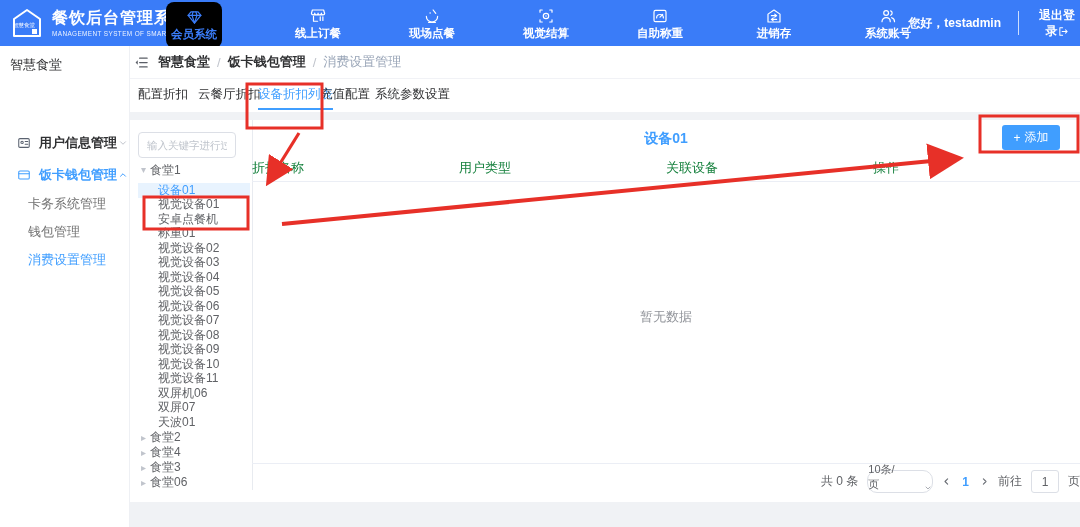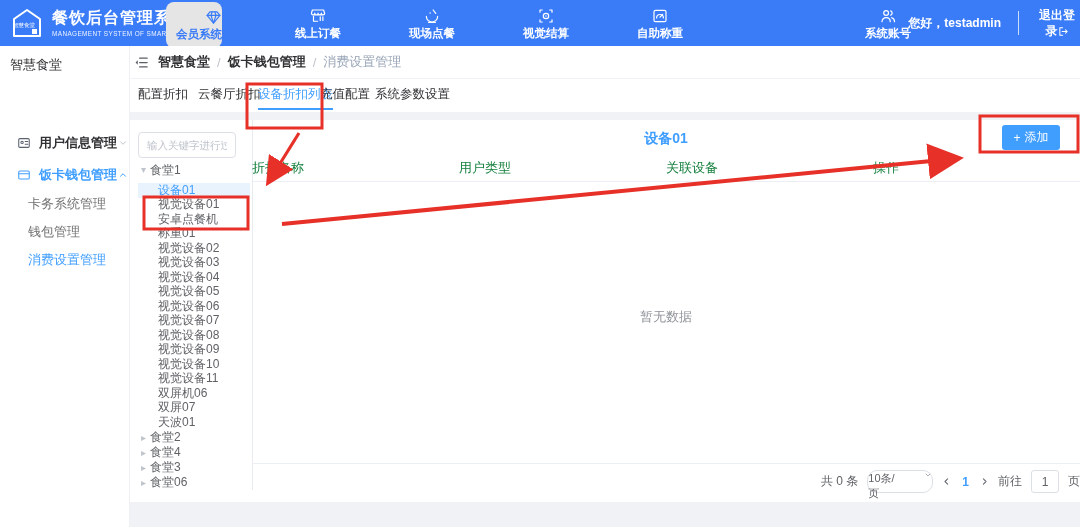--- a/index.html
+++ b/index.html
@@ -12,21 +12,21 @@
   svg { display:block; }
 
   
   .topbar { position:absolute; left:0; top:0; width:1080px; height:46px; background:#3a7cf8; }
   .logo { position:absolute; left:10px; top:6px; display:flex; align-items:center; gap:8px; color:#fff; }
   .logo-title { font-size:16px; font-weight:bold; letter-spacing:1px; line-height:1.15; }
   .logo-sub { font-size:6.4px; letter-spacing:.4px; opacity:.9; margin-top:2px; }
   .nav-item { position:absolute; top:0; height:46px; width:96px; display:flex; flex-direction:column;
     align-items:center; justify-content:center; gap:3px; color:#fff; cursor:pointer; }
   .nav-item .nlabel { font-size:11.5px; font-weight:bold; line-height:1; }
-  .nav-item.active { top:2px; height:46px; width:56px; background:#e5e5e5; border-radius:8px; color:#3a7cf8;align-items:flex-end; }
+  .nav-item.active { top:2px; height:46px; width:56px; background:#000000; border-radius:8px; color:#3a7cf8; }
   .user-area { position:absolute; right:2px; top:3px; height:40px; display:flex; align-items:center; gap:17px; color:#fff; }
   .greeting { font-size:12px; font-weight:bold; white-space:nowrap; }
   .u-divider { width:1px; height:24px; background:rgba(255,255,255,.75); }
   .logout { width:42px; font-size:12px; font-weight:bold; line-height:1.35; text-align:center; cursor:pointer; }
   .logout svg { display:inline; vertical-align:-2px; }
 
   
   .sidebar { position:absolute; left:0; top:46px; width:130px; height:481px; background:#fff; border-right:1px solid #eef0f4; }
   .side-group { position:absolute; left:10px; top:10px; font-size:13px; color:#303133; }
   .side-menu { position:absolute; left:7px; width:130px; height:26px; display:flex; align-items:center; cursor:pointer; color:#303133; }
@@ -75,21 +75,21 @@
     border-radius:3px; color:#fff; font-size:12px; cursor:pointer; display:flex; align-items:center;
     justify-content:center; gap:4px; font-family:inherit; }
   .thead { position:absolute; left:122px; top:35px; width:828px; height:27px; display:flex; align-items:center;
     border-bottom:1px solid #ebeef5; }
   .th { width:207px; font-size:13px; color:#15803d; }
   .empty { position:absolute; left:122px; top:188px; width:828px; text-align:center; font-size:13px; color:#909399; }
   .tbottom { position:absolute; left:122px; top:343px; width:828px; height:1px; background:#ebeef5; }
 
   .pager { position:absolute; right:0; top:349px; height:25px; display:flex; align-items:center; gap:9px;
     font-size:12px; color:#606266; }
-  .pg-select { width:66px; height:23px; border:1px solid #dcdfe6; border-radius:10px; display:flex; align-items:flex-start;
+  .pg-select { width:66px; height:23px; border:1px solid #dcdfe6; border-radius:10px; display:flex; align-items:flex-end;
     justify-content:center; gap:19px; font-size:11px; color:#606266; cursor:pointer; }
   .pg-arrow { cursor:pointer; display:flex; align-items:center; }
   .pg-cur { color:#409eff; font-weight:bold; cursor:pointer; padding:0 2px; }
   .pg-goto-input { width:28px; height:23px; border:1px solid #dcdfe6; border-radius:3px; text-align:center;
     font-size:12px; color:#606266; outline:none; font-family:inherit; }
 
   
   .annot { position:absolute; left:0; top:0; width:1080px; height:527px; pointer-events:none; z-index:50; }
 </style>
 </head>
@@ -160,20 +160,30 @@
       <span>
         <svg width="18" height="18" viewBox="0 0 24 24" fill="none" stroke="#fff" stroke-width="1.6" stroke-linecap="round" stroke-linejoin="round">
           <rect x="4" y="4.5" width="16" height="15" rx="2"></rect>
           <path d="M7.5 14.5a4.5 4.5 0 0 1 9 0"></path>
           <path d="M12 13.5 15.5 10"></path>
         </svg>
       </span>
       <span class="nlabel">自助称重</span>
     </div>
 
+    <div class="nav-item" style="left:726px">
+      <span>
+        <svg width="18" height="18" viewBox="0 0 24 24" fill="none" stroke="#fff" stroke-width="1.6" stroke-linecap="round" stroke-linejoin="round">
+          <path d="M4 9.5 12 4l8 5.5V20H4z"></path>
+          <path d="M8.5 11.5h7m-2.5-2 2.5 2-2.5 2"></path>
+          <path d="M15.5 16.5h-7m2.5-2-2.5 2 2.5 2"></path>
+        </svg>
+      </span>
+      <span class="nlabel">进销存</span>
+    </div>
 
     <div class="nav-item" style="left:840px">
       <span>
         <svg width="18" height="18" viewBox="0 0 24 24" fill="none" stroke="#fff" stroke-width="1.6" stroke-linecap="round">
           <circle cx="9.5" cy="8" r="3.2"></circle>
           <path d="M4 19.5c0-3.2 2.5-5.3 5.5-5.3s5.5 2.1 5.5 5.3"></path>
           <path d="M15.5 5.2a3.1 3.1 0 0 1 0 5.8"></path>
           <path d="M16.8 14.3c2.4.6 3.9 2.5 3.9 5.2"></path>
         </svg>
       </span>

